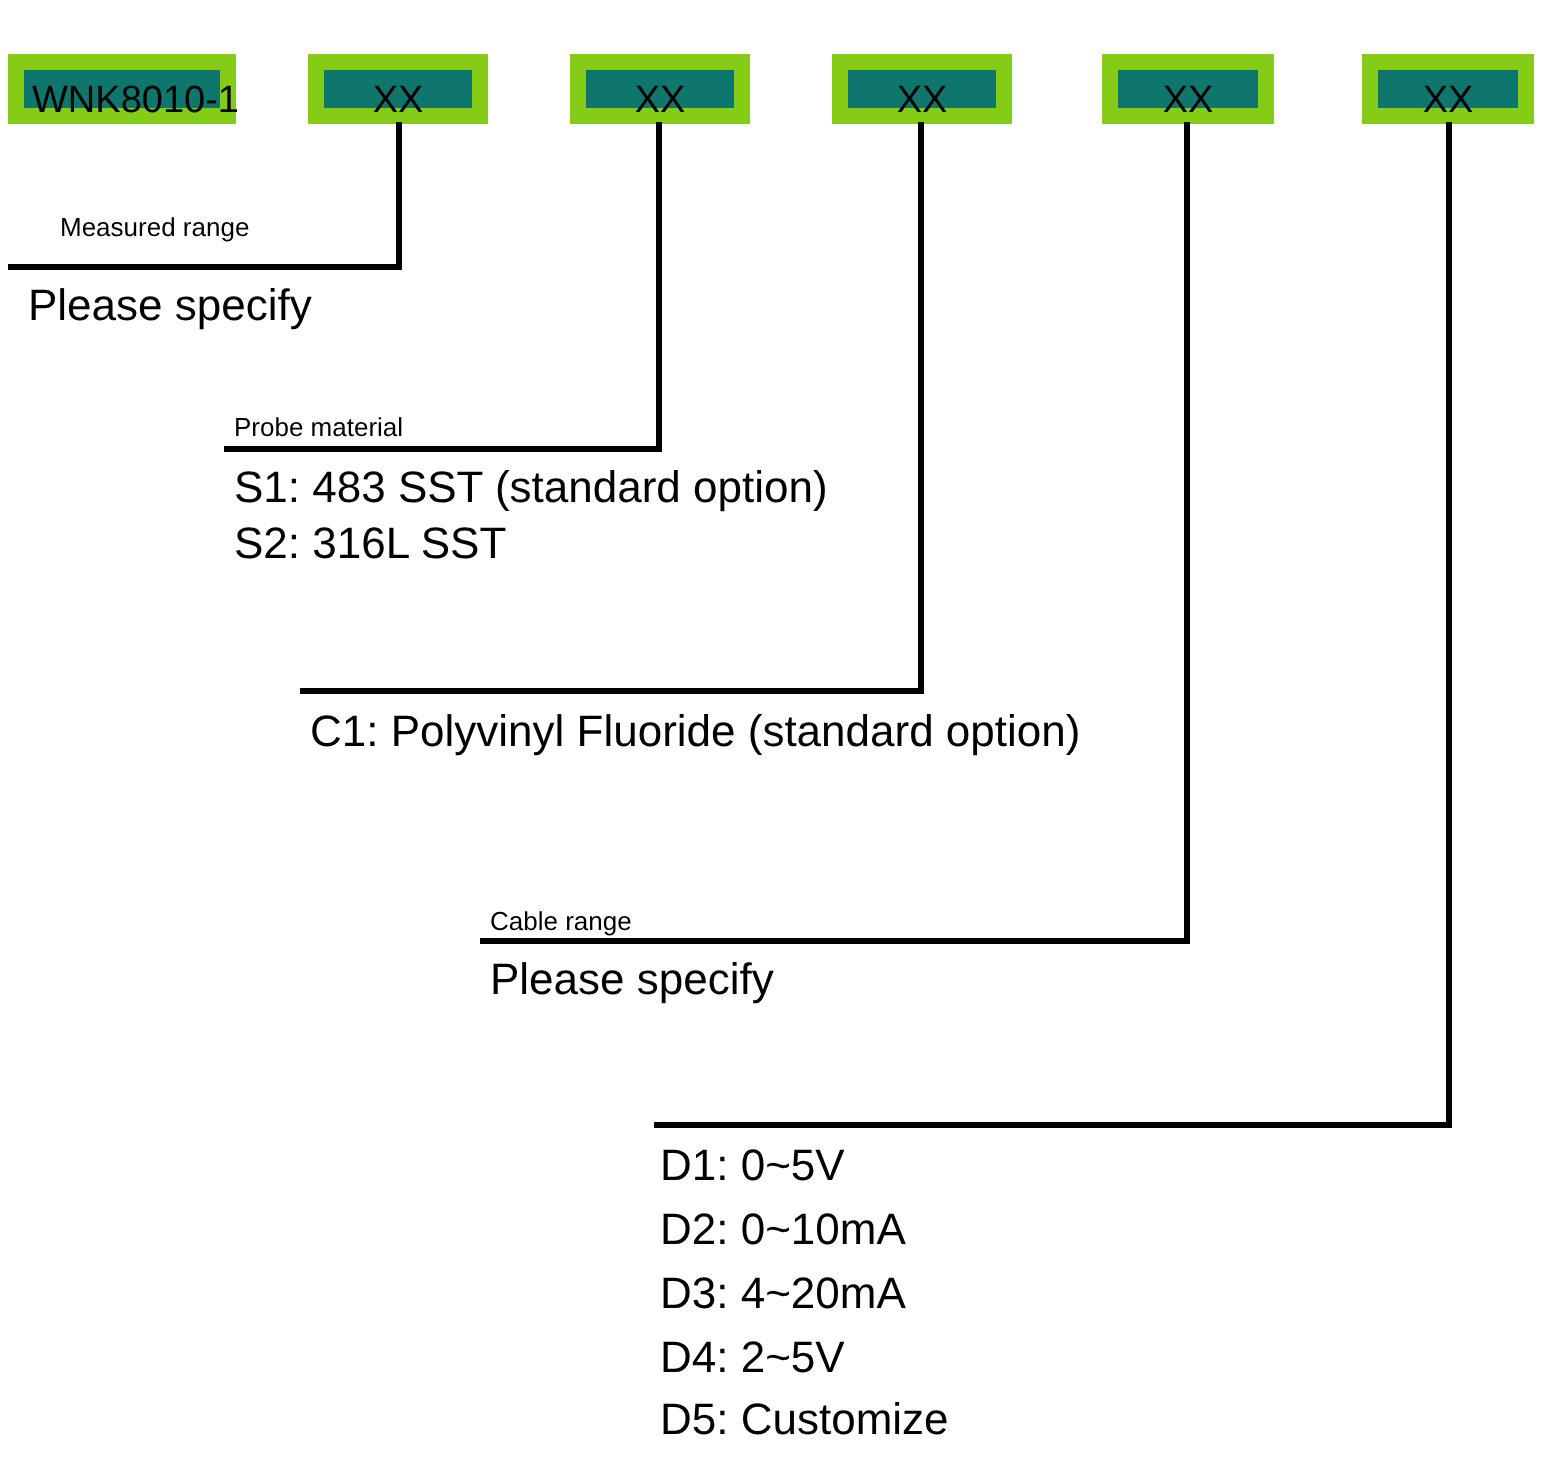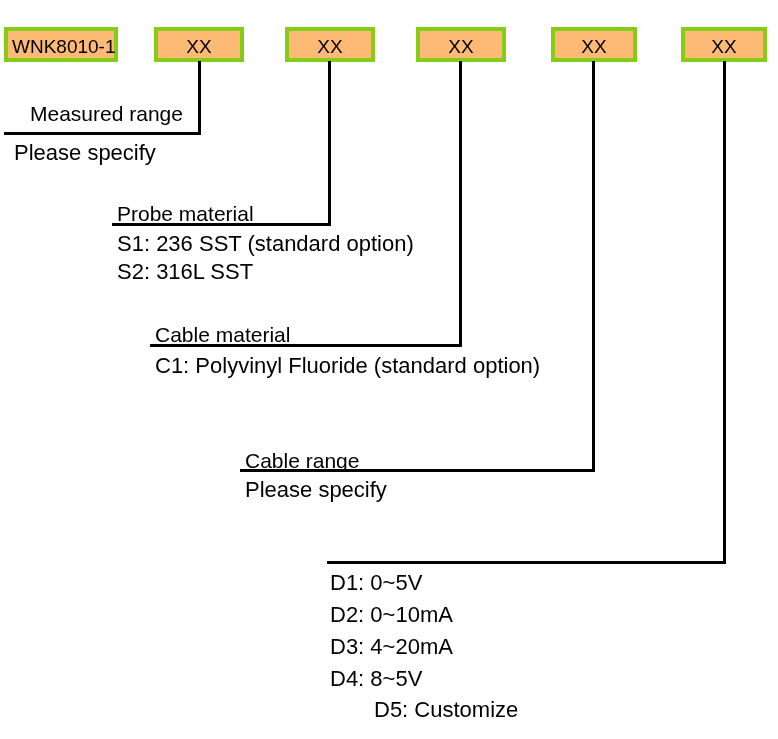--- a/index.html
+++ b/index.html
@@ -14,22 +14,22 @@
     background: #ffffff;
     font-family: "Liberation Sans", sans-serif;
     color: #000000;
     overflow: hidden;
   }
 
   
   .code-box {
     position: absolute;
     box-sizing: border-box;
-    border: 4px solid #84cc16;
-    background: #fdba74;
+    border: 8px solid #84cc16;
+    background: #0f766e;
     height: 35px;
     line-height: 31px;
     font-size: 19px;
     text-align: center;
     white-space: nowrap;
   }
   .code-box.model {
     text-align: left;
     padding-left: 4px;
     font-size: 19px;
@@ -43,21 +43,21 @@
   }
   .hline {
     position: absolute;
     height: 3px;
     background: #000000;
   }
 
   
   .label {
     position: absolute;
-    font-size: 21px;
+    font-size: 13px;
     white-space: nowrap;
     line-height: 22px;
   }
   .option {
     position: absolute;
     font-size: 22px;
     white-space: nowrap;
     line-height: 22px;
   }
 </style>
@@ -79,35 +79,34 @@
   <div class="code-box" style="left:681px; top:27px; width:86px;">XX</div>
 
   <div class="vline" style="left:198px; top:61px; height:74px;"></div>
   <div class="label" style="left:30px; top:103px;">Measured range</div>
   <div class="hline" style="left:4px; top:132px; width:197px;"></div>
   <div class="option" style="left:14px; top:142px;">Please specify</div>
 
   <div class="vline" style="left:328px; top:61px; height:165px;"></div>
   <div class="label" style="left:117px; top:203px;">Probe material</div>
   <div class="hline" style="left:112px; top:223px; width:219px;"></div>
-  <div class="option" style="left:117px; top:233px;">S1: 236 SST (standard option)</div>
+  <div class="option" style="left:117px; top:233px;">S1: 483 SST (standard option)</div>
   <div class="option" style="left:117px; top:261px;">S2: 316L SST</div>
 
   <div class="vline" style="left:459px; top:61px; height:286px;"></div>
-  <div class="label" style="left:155px; top:324px;">Cable material</div>
   <div class="hline" style="left:150px; top:344px; width:312px;"></div>
   <div class="option" style="left:155px; top:355px;">C1: Polyvinyl Fluoride (standard option)</div>
 
   <div class="vline" style="left:592px; top:61px; height:411px;"></div>
   <div class="label" style="left:245px; top:450px;">Cable range</div>
   <div class="hline" style="left:240px; top:469px; width:355px;"></div>
   <div class="option" style="left:245px; top:479px;">Please specify</div>
 
   <div class="vline" style="left:723px; top:61px; height:503px;"></div>
   <div class="label" style="left:330px; top:538px;"></div>
   <div class="hline" style="left:327px; top:561px; width:399px;"></div>
   <div class="option" style="left:330px; top:572px;">D1: 0~5V</div>
   <div class="option" style="left:330px; top:604px;">D2: 0~10mA</div>
   <div class="option" style="left:330px; top:636px;">D3: 4~20mA</div>
-  <div class="option" style="left:330px; top:668px;">D4: 8~5V</div>
-  <div class="option" style="left:330px; top:699px;margin-left:44px;">D5: Customize</div>
+  <div class="option" style="left:330px; top:668px;">D4: 2~5V</div>
+  <div class="option" style="left:330px; top:699px;">D5: Customize</div>
 
 </div>
 
 </body></html>

